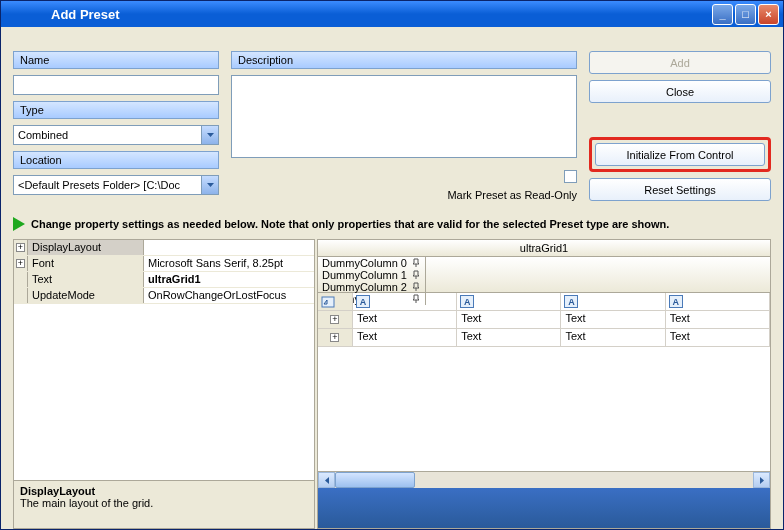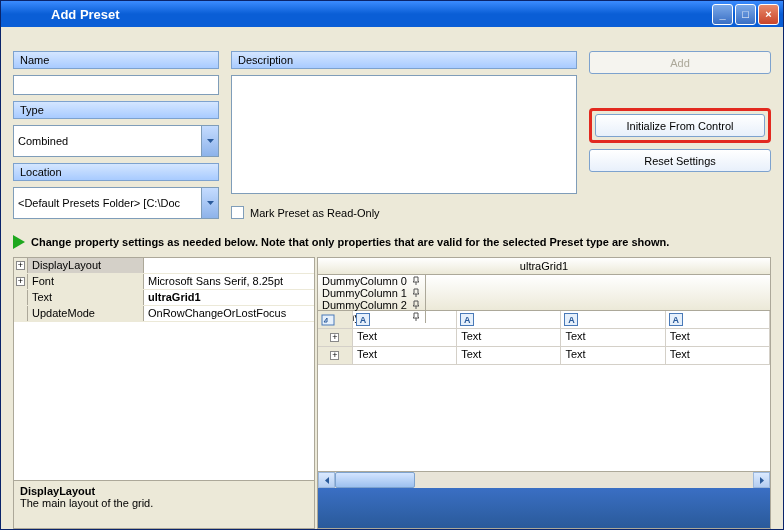--- a/index.html
+++ b/index.html
@@ -10,29 +10,29 @@
 .titlebar-btns { display: flex; gap: 2px; }
 .titlebar-btn { width: 21px; height: 21px; background: linear-gradient(to bottom, #7ba9e8, #3a6fc4); border: 1px solid #fff; border-radius: 3px; display: flex; align-items: center; justify-content: center; color: #fff; font-weight: bold; font-size: 11px; cursor: pointer; }
 .titlebar-btn.close { background: linear-gradient(to bottom, #e88a6a, #c9452a); }
 .content { padding: 12px; height: calc(100% - 26px); display: flex; flex-direction: column; margin-top: 12px; }
 .top-section { display: flex; gap: 12px; margin-bottom: 8px; }
 .left-col { width: 206px; display: flex; flex-direction: column; gap: 6px; }
 .mid-col { flex: 1; display: flex; flex-direction: column; gap: 6px; }
 .right-col { width: 182px; display: flex; flex-direction: column; gap: 6px; }
 .field-label { background: linear-gradient(to bottom, #d4e6ff, #a8cbff); border: 1px solid #7da2ce; padding: 2px 6px; font-size: 11px; }
 .text-input { border: 1px solid #7f9db9; background: #fff; height: 20px; padding: 2px 4px; font-family: inherit; font-size: 11px; width: 100%; }
-.combo { border: 1px solid #7f9db9; background: #fff; height: 32px; display: flex; align-items: center; position: relative; }
+.combo { border: 1px solid #7f9db9; background: #fff; height: 20px; display: flex; align-items: center; position: relative; }
 .combo-text { flex: 1; padding: 0 4px; font-size: 11px; }
 .combo-arrow { width: 17px; height: 100%; background: linear-gradient(to bottom, #c5dcff, #8db3ea); border-left: 1px solid #7f9db9; display: flex; align-items: center; justify-content: center; }
 .combo-arrow svg { width: 7px; height: 4px; }
 .textarea { border: 1px solid #7f9db9; background: #fff; resize: none; font-family: inherit; font-size: 11px; padding: 2px; height: 80px; }
 .btn { background: linear-gradient(to bottom, #fff, #e8f0fb); border: 1px solid #7da2ce; border-radius: 3px; height: 23px; font-family: inherit; font-size: 11px; cursor: pointer; padding: 0 0; }
 .btn:disabled { color: #aca899; background: #f5f4ef; cursor: default; }
 .highlight-frame { border: 3px solid #e2291f; border-radius: 4px; padding: 3px; margin-top: 28px; }
-.checkbox-row { display: flex; align-items: center; gap: 6px; margin-top: 6px; }
+.checkbox-row { display: flex; align-items: flex-end; gap: 6px; margin-top: 6px; flex-direction: column; }
 .checkbox { width: 13px; height: 13px; border: 1px solid #7f9db9; background: #fff; }
 .info-row { display: flex; align-items: center; gap: 6px; margin: 8px 0; }
 .tri-icon { width: 0; height: 0; border-top: 7px solid transparent; border-bottom: 7px solid transparent; border-left: 12px solid #1ea81e; }
 .info-text { font-weight: bold; font-size: 11px; }
 .main-area { flex: 1; display: flex; gap: 2px; min-height: 0; }
 .prop-panel { width: 302px; display: flex; flex-direction: column; border: 1px solid #aca899; background: #fff; }
 .prop-grid { flex: 1; overflow: hidden; }
 .prop-row { display: flex; height: 16px; border-bottom: 1px solid #ece9d8; font-size: 11px; }
 .prop-exp { width: 14px; display: flex; align-items: center; justify-content: center; background: #ece9d8; border-right: 1px solid #aca899; }
 .plus-box { width: 9px; height: 9px; border: 1px solid #888; background: #fff; display: flex; align-items: center; justify-content: center; font-size: 9px; line-height: 1; }
@@ -110,20 +110,21 @@
           <textarea class="textarea" style="width: 100%; height: 100%;"></textarea>
         </div>
         <div class="checkbox-row">
           <div class="checkbox"></div>
           <span>Mark Preset as Read-Only</span>
         </div>
       </div>
 
       <div class="right-col">
         <button class="btn" disabled="">Add</button>
+        <button class="btn">Close</button>
         <div class="highlight-frame">
           <button class="btn" style="width:100%;">Initialize From Control</button>
         </div>
         <button class="btn">Reset Settings</button>
       </div>
     </div>
 
     <div class="info-row">
       <div class="tri-icon"></div>
       <span class="info-text">Change property settings as needed below.  Note that only properties that are valid for the selected Preset type are shown.</span>

